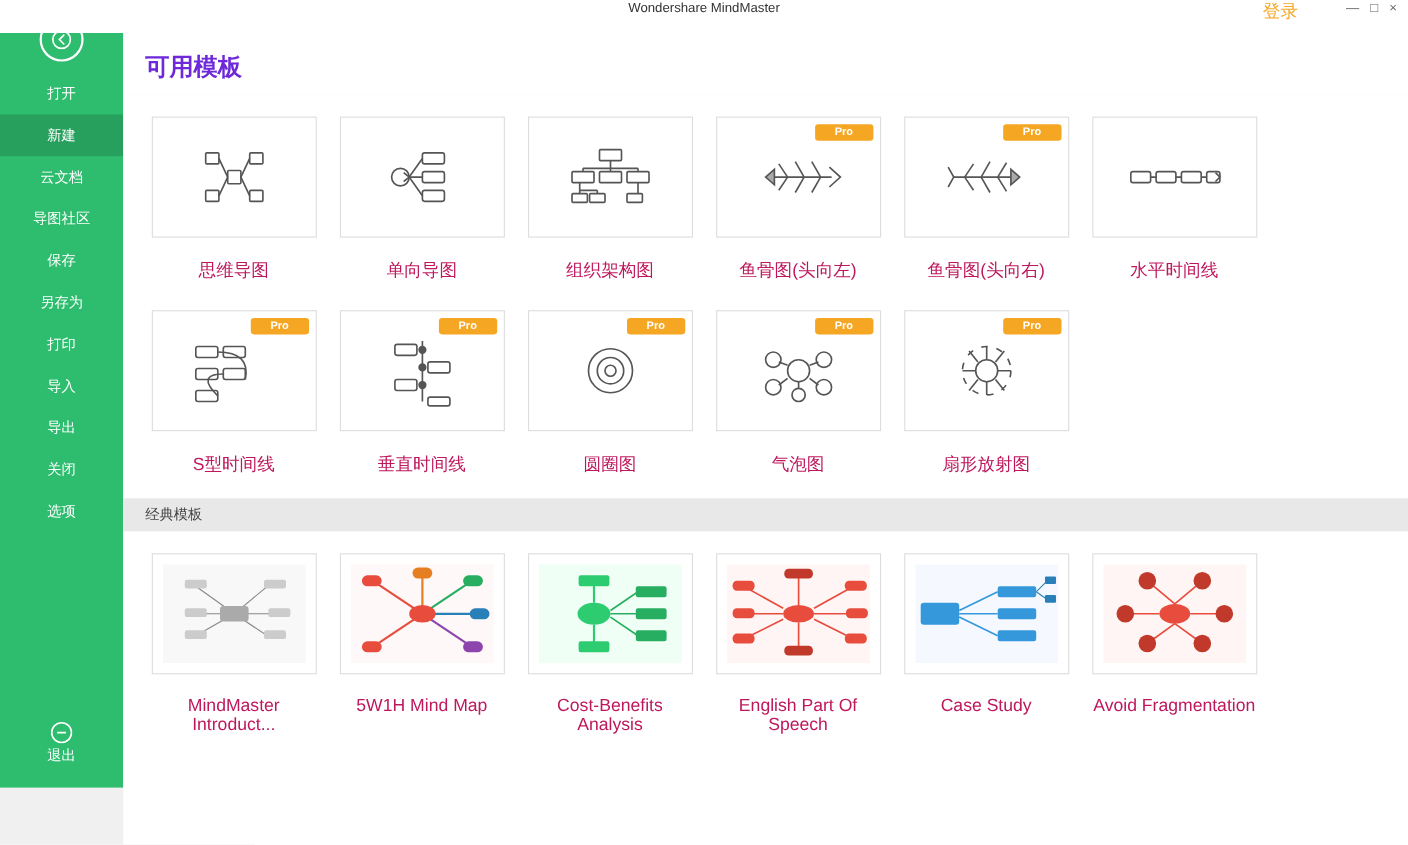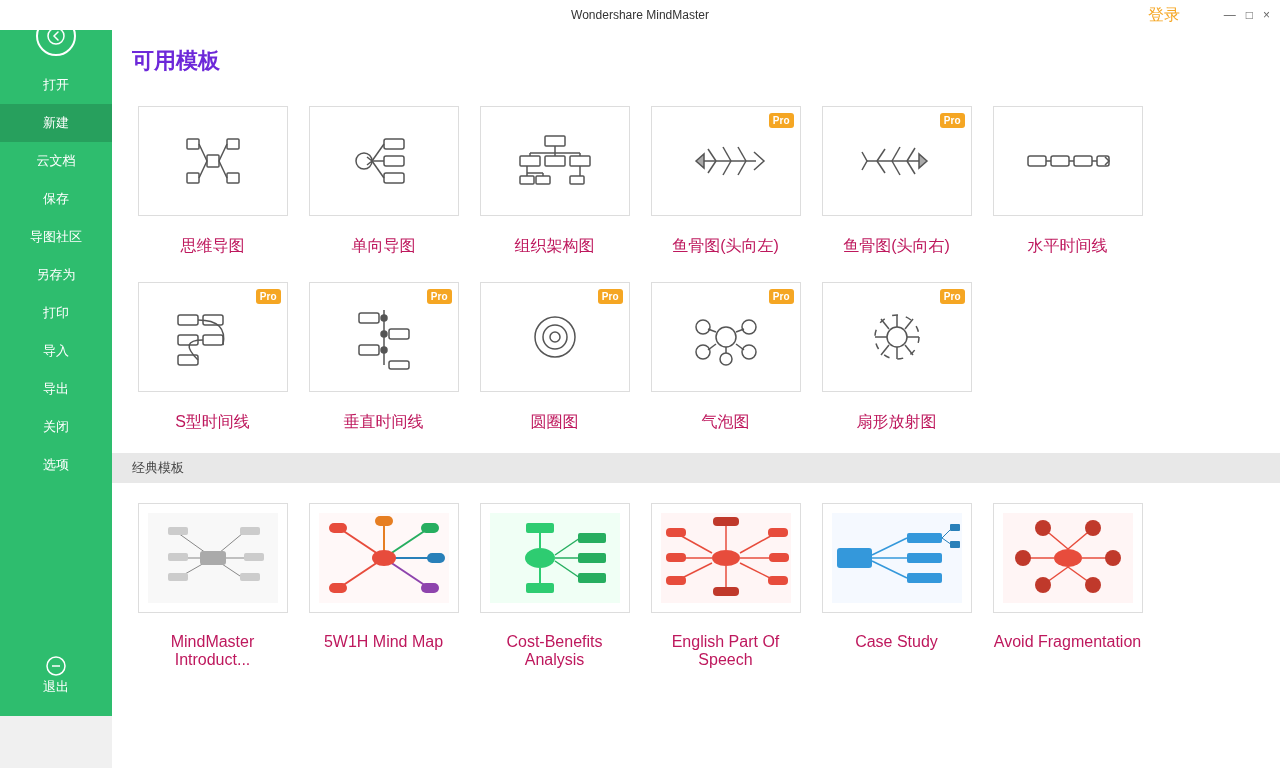--- a/index.html
+++ b/index.html
@@ -55,21 +55,21 @@
 
     
     .title-bar {
       position: fixed;
       top: 0;
       left: 0;
       right: 0;
       height: 30px;
       background: white;
       display: flex;
-      align-items: center;
+      align-items: flex-start;
       justify-content: center;
       font-size: 12px;
       color: #333;
       z-index: 100;
     }
     .title-bar-controls {
       position: absolute;
       right: 10px;
       display: flex;
       gap: 10px;
@@ -149,21 +149,21 @@
       margin-top: 20px;
       text-align: center;
     }
     .pro-badge {
       position: absolute;
       top: 6px;
       right: 6px;
       background: #f5a623;
       color: white;
       font-size: 10px;
-      padding: 2px 4px;
+      padding: 2px 18px;
       border-radius: 3px;
       font-weight: bold;
     }
 
     
     .content-area::-webkit-scrollbar { width: 8px; }
     .content-area::-webkit-scrollbar-track { background: #f1f1f1; }
     .content-area::-webkit-scrollbar-thumb { background: #ccc; border-radius: 4px; }
   </style>
 </head>
@@ -192,24 +192,24 @@
   <div class="sidebar-item">
     <span>打开</span>
   </div>
   <div class="sidebar-item active">
     <span>新建</span>
   </div>
   <div class="sidebar-item">
     <span>云文档</span>
   </div>
   <div class="sidebar-item">
+    <span>导图社区</span>
+  </div>
+  <div class="sidebar-item">
     <span>保存</span>
-  </div>
-  <div class="sidebar-item">
-    <span>导图社区</span>
   </div>
   <div class="sidebar-item">
     <span>另存为</span>
   </div>
   <div class="sidebar-item">
     <span>打印</span>
   </div>
   <div class="sidebar-item">
     <span>导入</span>
   </div>

